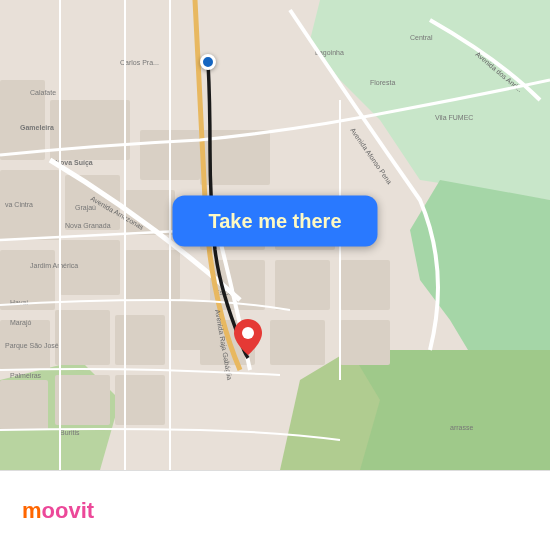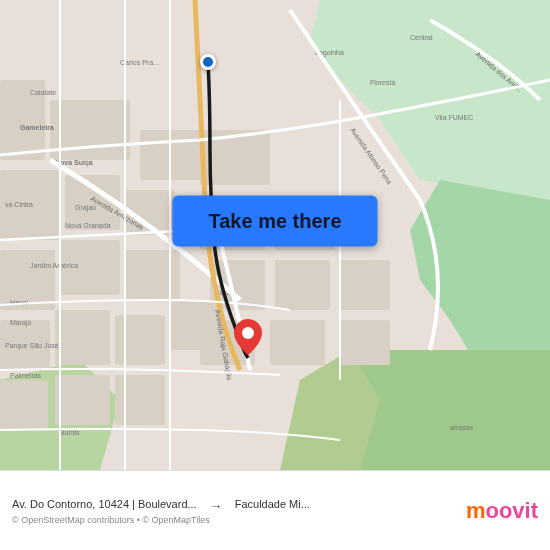--- a/index.html
+++ b/index.html
@@ -26,23 +26,23 @@
       width: 100%;
       height: 100%;
     }
 
     #take-me-there-btn {
       position: absolute;
       left: 50%;
       top: 47%;
       transform: translate(-50%, -50%);
       background: #2979ff;
-      color: #0f172a;
+      color: #fef9c3;
       border: none;
-      border-radius: 6px;
+      border-radius: 12px;
       padding: 14px 36px;
       font-size: 20px;
       font-weight: bold;
       cursor: pointer;
       white-space: nowrap;
       box-shadow: 0 2px 8px rgba(0,0,0,0.3);
       z-index: 10;
     }
 
     #bottom-bar {
@@ -228,27 +228,19 @@
         <path d="M14 0 C6.27 0 0 6.27 0 14 C0 24.5 14 36 14 36 C14 36 28 24.5 28 14 C28 6.27 21.73 0 14 0 Z" fill="#e53935"></path>
         <circle cx="14" cy="14" r="6" fill="white"></circle>
       </svg>
     </div>
 
     
     <button id="take-me-there-btn">Take me there</button>
   </div>
 
   <div id="bottom-bar">
-    <div id="left-info">
-      <div id="bottom-row" style="display:flex;align-items:center;gap:4px;">
-        <span id="origin-text" style="font-size:11px;color:#333;white-space:nowrap;overflow:hidden;text-overflow:ellipsis;max-width:200px;">Av. Do Contorno, 10424 | Boulevard...</span>
-        <span id="arrow-icon" style="font-size:14px;color:#555;flex-shrink:0;">→</span>
-        <span id="destination-text" style="font-size:11px;color:#333;white-space:nowrap;">Faculdade Mi...</span>
-      </div>
-      <div id="osm-credit" style="font-size:9px;color:#888;margin-top:3px;">© OpenStreetMap contributors • © OpenMapTiles</div>
-    </div>
     <div id="moovit-logo" style="display:flex;align-items:center;margin-left:10px;">
       <span style="font-size:22px;font-weight:900;">
         <span class="moovit-m" style="color:#ff6600;">m</span><span class="moovit-rest" style="color:#ec4899;">oovit</span>
       </span>
     </div>
   </div>
 </div>
 
 </body></html>

